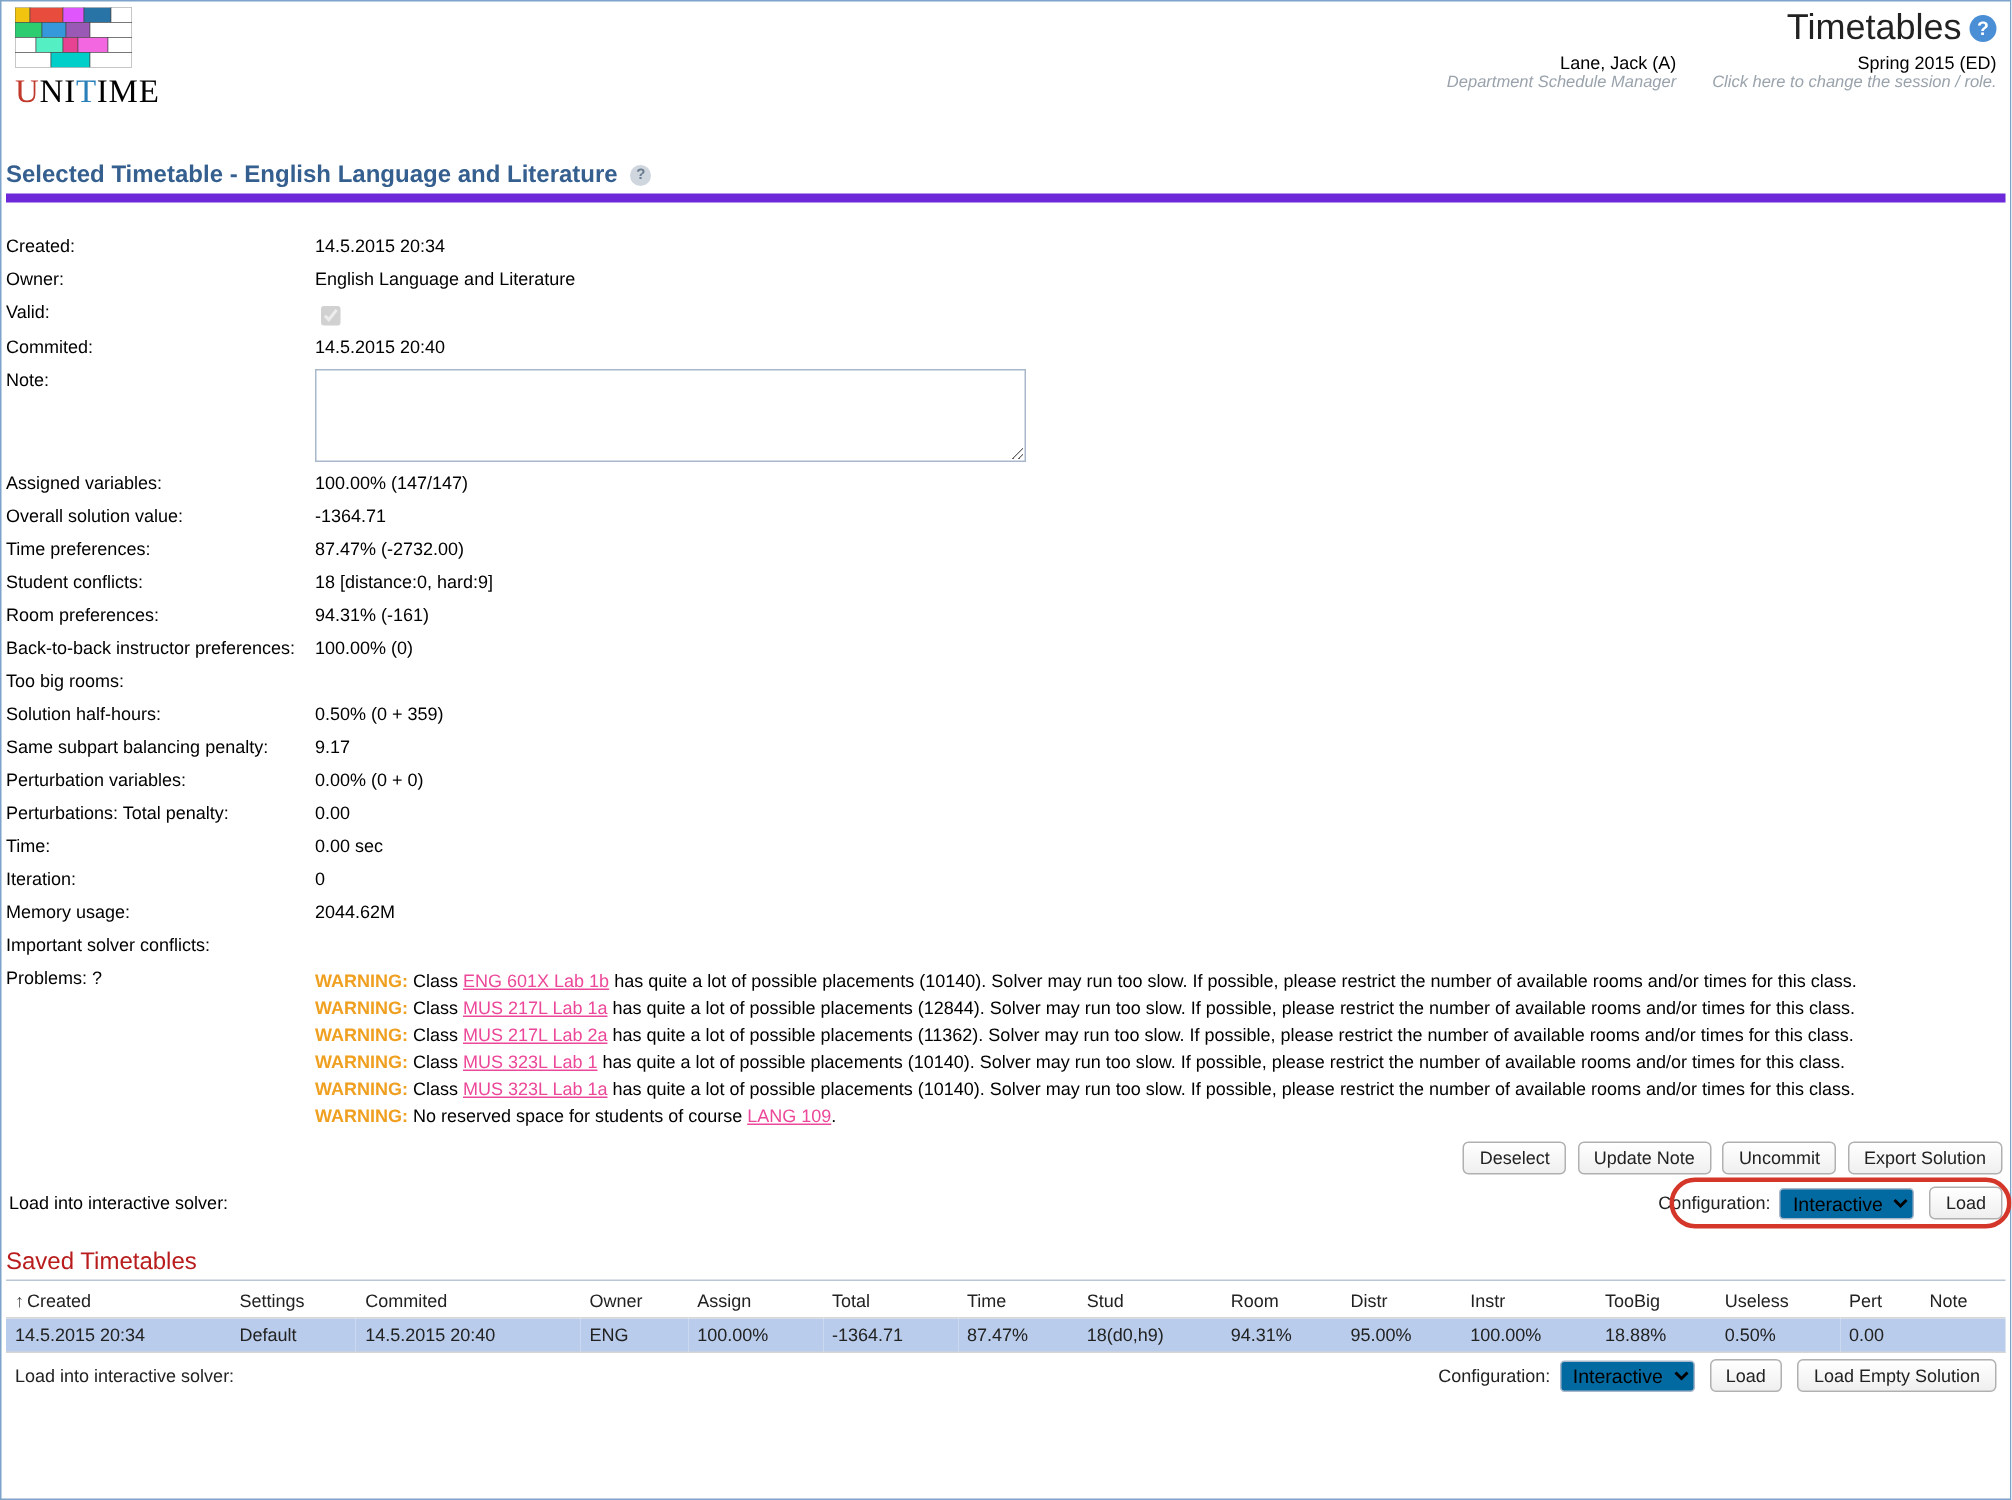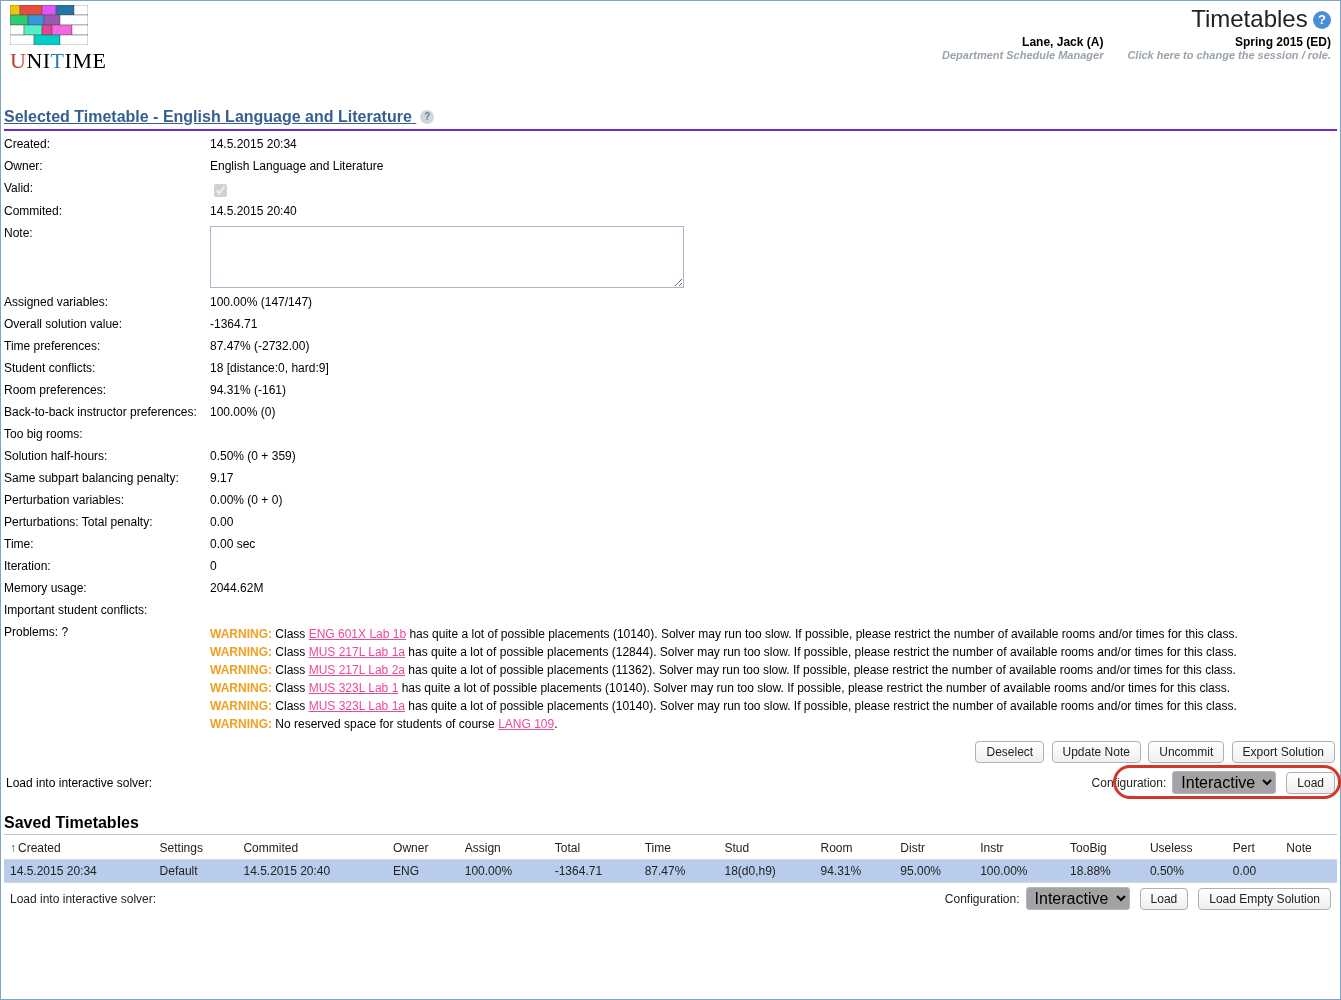--- a/index.html
+++ b/index.html
@@ -24,30 +24,30 @@
   .logo-blocks { width: 78px; height: 40px; }
   .logo-text { font-family: "Comic Sans MS", cursive; font-size: 22px; letter-spacing: 0.5px; }
   .lu{color:#c0392b;} .ln{color:#000;} .li{color:#000;} .lt{color:#2980b9;} .rest{color:#000;}
   .hdr-right { margin-left: auto; text-align: right; padding: 2px 6px; }
   .app-title { font-size: 24px; color: #222; font-weight: 400; }
   .help-icon {
     display: inline-block; width: 18px; height: 18px; border-radius: 50%;
     background: #4a8fd6; color: #fff; text-align: center; font-size: 13px;
     line-height: 18px; vertical-align: 3px; font-weight: bold; margin-left: 2px;
   }
-  .hdr-userline { display: flex; gap: 24px; justify-content: flex-end; margin-top: 2px; font-weight: bold;}
+  .hdr-userline { display: flex; gap: 24px; justify-content: flex-end; margin-top: 2px;}
   .hdr-userblock { text-align: right; }
   .hdr-name { color: #000; }
   .hdr-sub  { color: #9aa3ac; font-style: italic; font-size: 11px; }
   .hdr-sub.link { cursor: pointer; }
   
   .sect-heading {
     color: #355f8f; font-weight: bold; font-size: 16px;
-    border-bottom: 2px solid #6d28d9; padding: 2px 0 3px 0;
-    margin: 20px 0 4px 0; position: relative; text-decoration: underline;
+    border-bottom: 6px solid #6d28d9; padding: 2px 0 3px 0;
+    margin: 20px 0 20px 0; position: relative;
   }
   .sect-heading .mini-help {
     display:inline-block; width:14px; height:14px; border-radius:50%;
     background:#cfd6de; color:#6b7c8f; font-size:10px; line-height:14px;
     text-align:center; font-weight:bold; vertical-align:2px; margin-left:4px;
   }
   
   .kv { display:flex; align-items:flex-start; padding: 2px 0; min-height:22px;}
   .kv .k { width: 206px; color:#000; }
   .kv .v { flex: 1; color:#000; }
@@ -77,25 +77,25 @@
   .loadrow .right { margin-left:auto; display:flex; align-items:center; gap:6px; position:relative;}
   .red-ring {
     position:absolute; right:-6px; top:-6px;
     width: 228px; height: 34px;
     border: 3px solid #d4372a;
     border-radius: 20px;
     pointer-events:none;
   }
   select.sel {
     border:1px solid #a8b7c9; border-radius:3px; padding:1px 4px;
-    font-size:16px; background:#a3a3a3;
+    font-size:13px; background:#0369a1;
   }
   
   .savedhdr {
-    color:#000000; font-weight:bold; font-size:16px;
+    color:#b91c1c; font-weight:normal; font-size:16px;
     border-bottom:1px solid #b9c6d6; padding-bottom:2px; margin-top:12px;
   }
   table.grid { width:100%; border-collapse: collapse; margin-top:2px;}
   table.grid th {
     text-align:left; font-weight:normal; color:#222;
     border-bottom:1px solid #d6d6d6; padding:4px 6px; font-size:12px;
   }
   table.grid th.sorted::before { content:"\2191"; margin-right:2px; color:#444;}
   table.grid td { padding:4px 6px; font-size:12px; }
   tr.selrow { background:#b9cceb; }
@@ -228,21 +228,21 @@
     </div>
   <div class="kv">
       <div class="k">Iteration:</div>
       <div class="v">0</div>
     </div>
   <div class="kv">
       <div class="k">Memory usage:</div>
       <div class="v">2044.62M</div>
     </div>
   <div class="kv">
-      <div class="k">Important student conflicts:</div>
+      <div class="k">Important solver conflicts:</div>
     </div>
 
   <div class="kv problems-row">
     <div class="k">
       <span>Problems:</span>
       <span class="mini-help">?</span>
     </div>
     <div class="v" id="problems-container">
         <div><span class="warn">WARNING:</span> Class <a class="cl" href="#">ENG 601X Lab 1b</a> has quite a lot of possible placements (10140). Solver may run too slow. If possible, please restrict the number of available rooms and/or times for this class.</div>
         <div><span class="warn">WARNING:</span> Class <a class="cl" href="#">MUS 217L Lab 1a</a> has quite a lot of possible placements (12844). Solver may run too slow. If possible, please restrict the number of available rooms and/or times for this class.</div>

